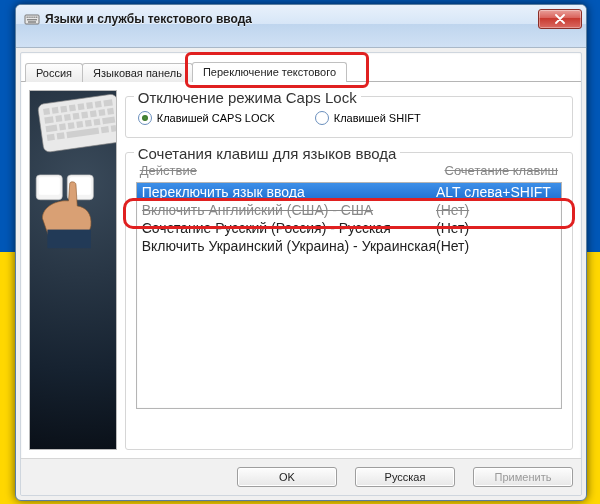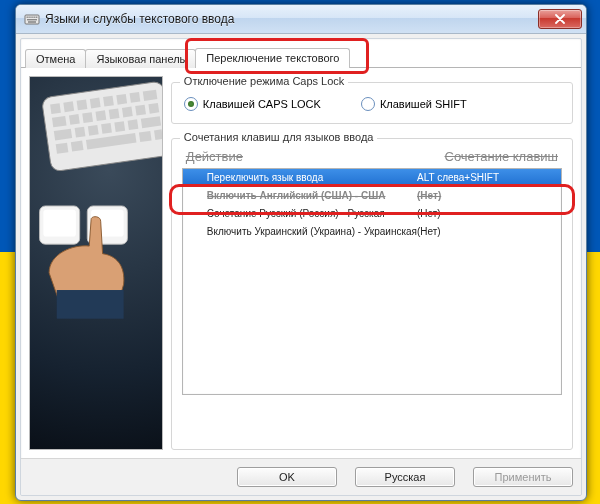--- a/index.html
+++ b/index.html
@@ -27,21 +27,22 @@
     flex-direction: column;
   }
   .titlebar {
     height: 28px;
     background: linear-gradient(180deg, #e8f1fb 0%, #d7e6f7 45%, #bfd5ee 46%, #d0e1f4 100%);
     border-top-left-radius: 5px;
     border-top-right-radius: 5px;
     border-bottom: 1px solid #a9b8c8;
     display: flex;
     align-items: center;
-    padding: 0 4px 0 8px;
+    padding: 0 4px 14px 8px;
+    font-weight: bold;
   }
   .title-icon {
     width: 16px;
     height: 16px;
     margin-right: 5px;
     flex: 0 0 auto;
   }
   .title-text {
     font-size: 12px;
     color: #1a1a1a;
@@ -136,21 +137,21 @@
     padding: 8px 10px 10px 10px;
     position: relative;
     margin-top: 6px;
   }
   .groupbox > .legend {
     position: absolute;
     top: -8px;
     left: 8px;
     background: #fff;
     padding: 0 4px;
-    font-size: 11px;
+    font-size: 15px;
     color: #333;
   }
   .radios {
     display: flex;
     gap: 40px;
     padding: 6px 2px 2px 2px;
   }
   .radio-item {
     display: flex;
     align-items: center;
@@ -183,32 +184,32 @@
   .list-header .col-b { width: 140px; text-align: right; text-decoration: line-through; color:#888; }
   .listbox {
     border: 1px solid #b5b5b5;
     background: #fff;
     box-shadow: inset 0 0 2px rgba(0,0,0,0.07);
     height: 225px;
     overflow: auto;
   }
   .row {
     display: flex;
-    padding: 1px 24px;
-    font-size: 10px;
+    padding: 1px 5px;
+    font-size: 14px;
     line-height: 16px;
     color: #222;
   }
   .row .c1 { flex: 1; white-space: nowrap; overflow: hidden; text-overflow: ellipsis;}
   .row .c2 { width: 120px; text-align: left; }
   .row.selected {
     background: linear-gradient(180deg,#3d8fe8,#1f6fd0);
     color: #fff;
   }
-  .row.strike .c1, .row.strike .c2 { text-decoration: line-through; color:#888;font-weight:bold;}
+  .row.strike .c1, .row.strike .c2 { text-decoration: line-through; color:#888;}
   .highlight-row {
     position: absolute;
     border: 3px solid #e02020;
     border-radius: 10px;
     pointer-events: none;
     z-index: 5;
   }
   .change-btn-wrap {
     display: flex;
     justify-content: flex-end;
@@ -269,21 +270,21 @@
       <svg width="10" height="10" viewBox="0 0 10 10">
         <path d="M1 1 L9 9 M9 1 L1 9" stroke="#fff" stroke-width="1.8" stroke-linecap="round"></path>
       </svg>
     </span>
   </div>
 
   <div class="client">
 
     <div class="tabs">
       <div class="tab">
-        <span>Отмена</span>
+        <span>Россия</span>
       </div>
       <div class="tab">
         <span>Языковая панель</span>
       </div>
       <div class="tab active">
         <span>Переключение текстового</span>
       </div>
       <div class="highlight-tab" style="left:164px; top:-1px; width:178px; height:30px;"></div>
     </div>
 

